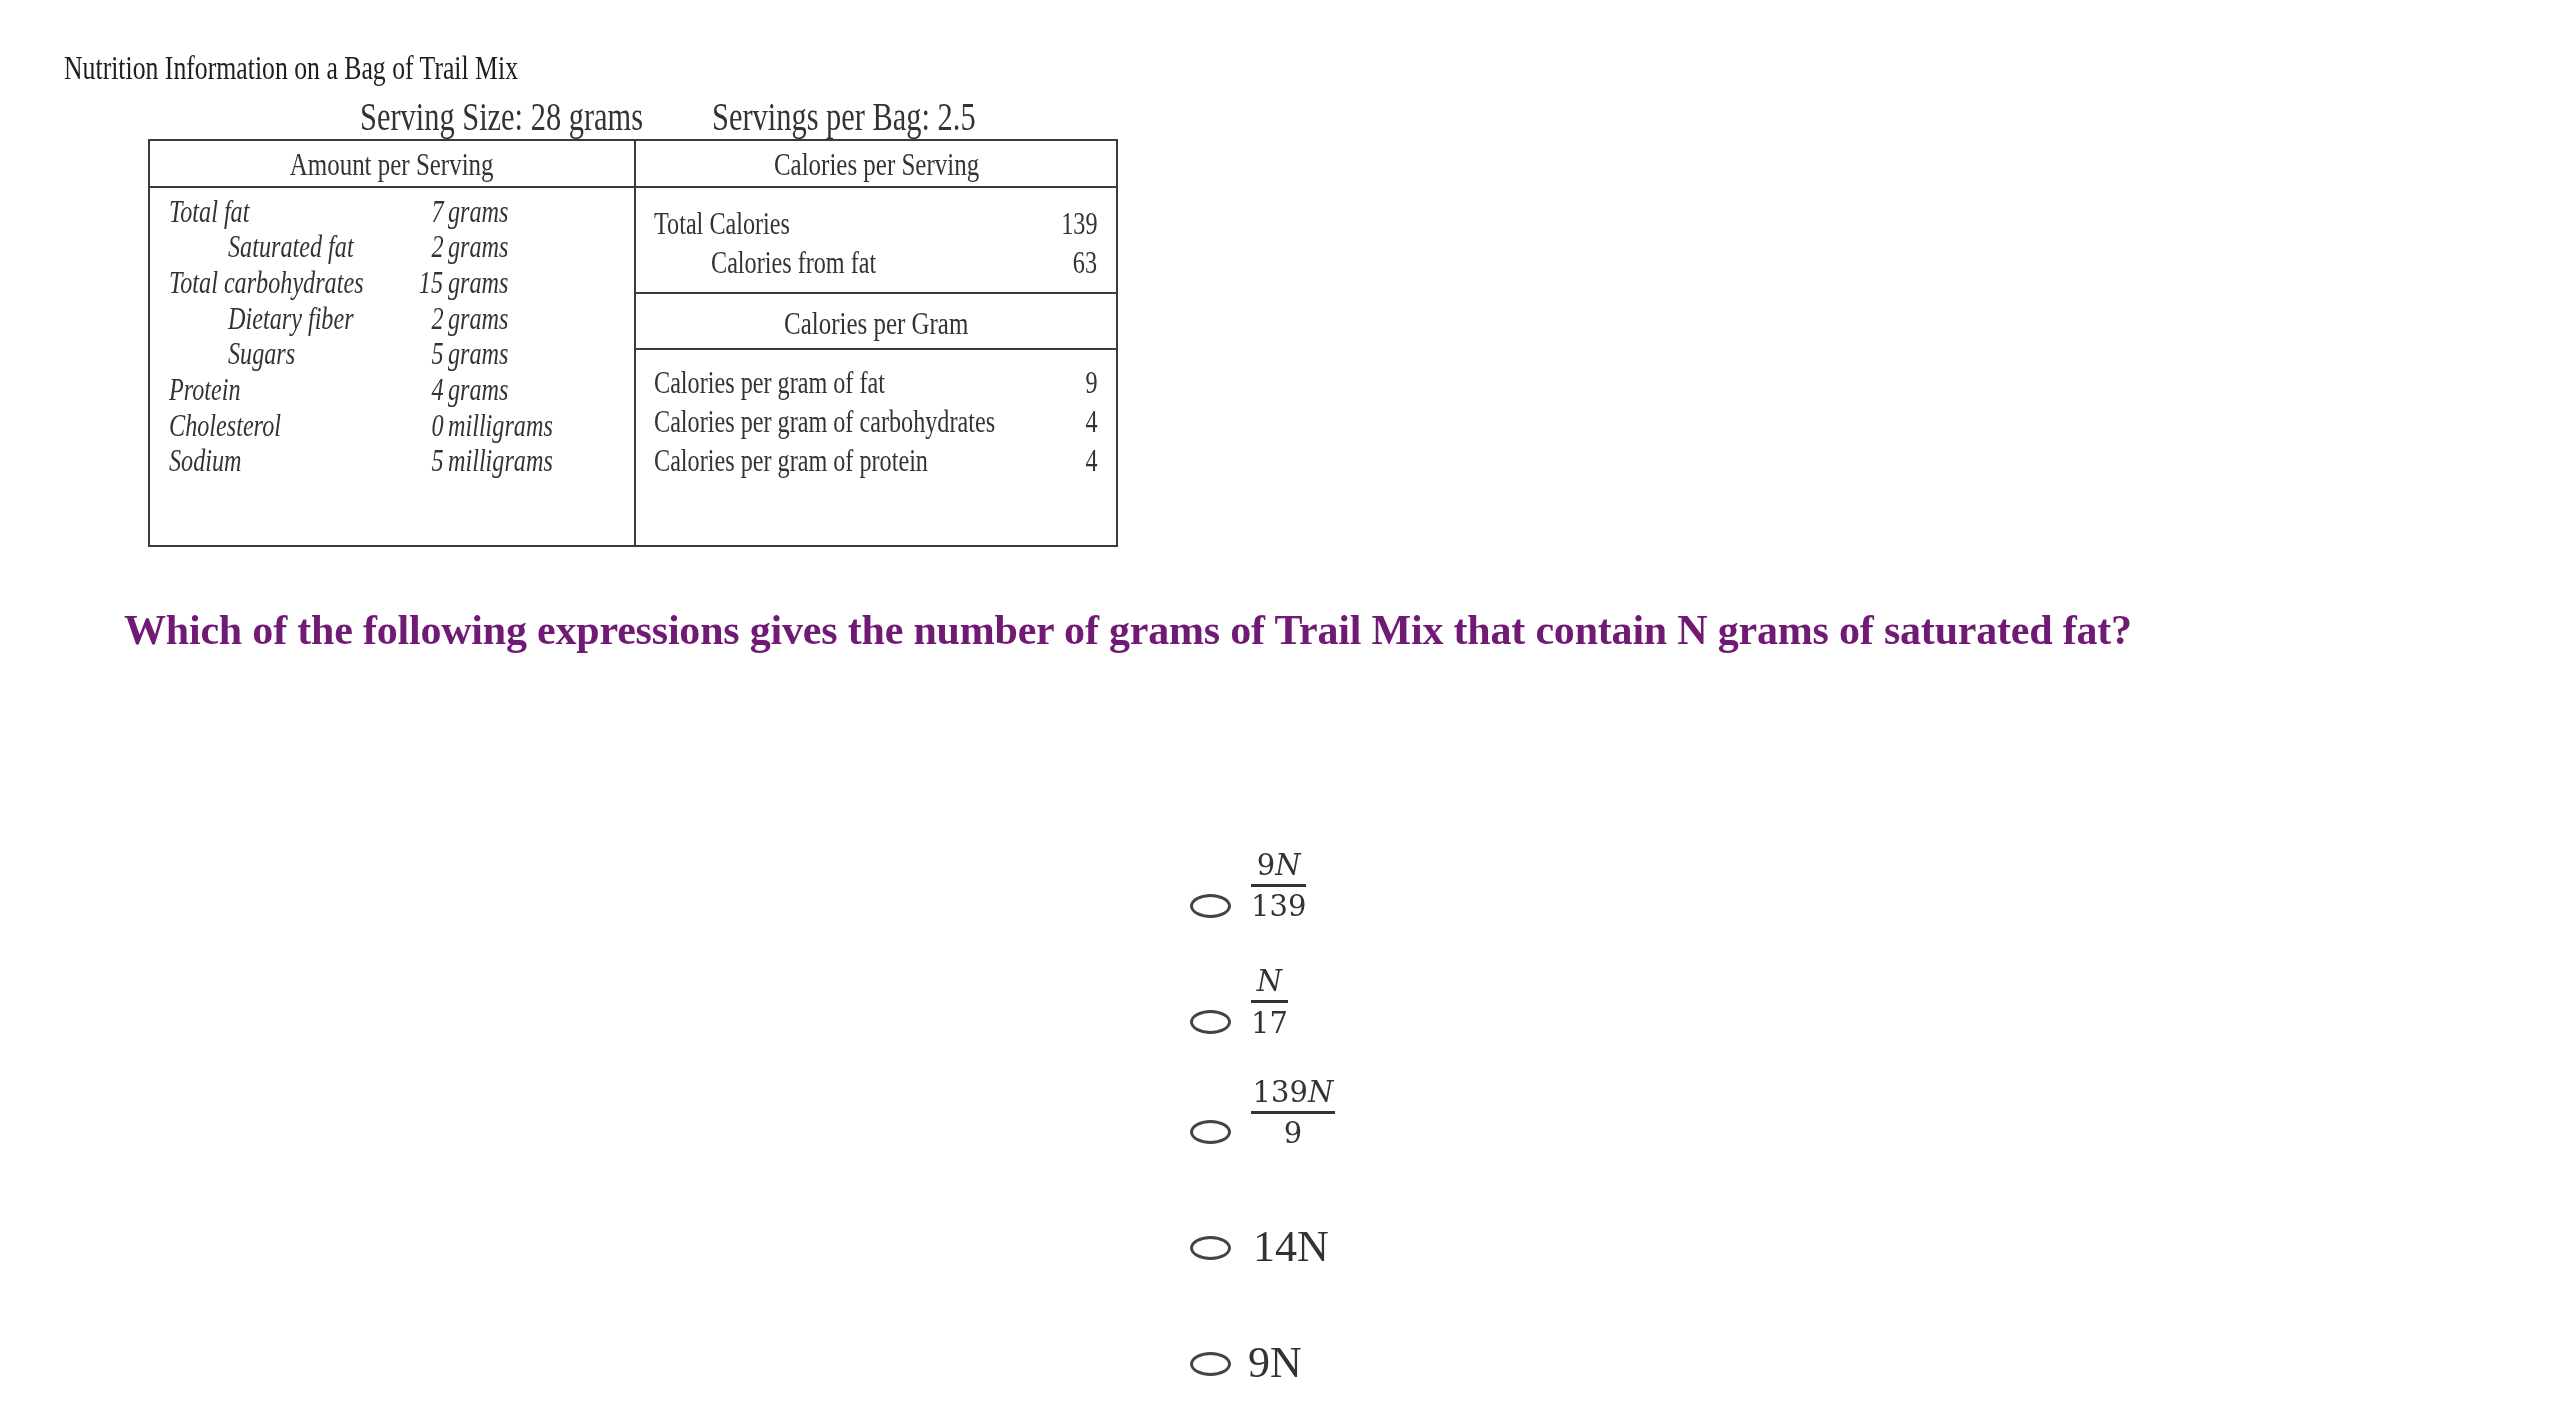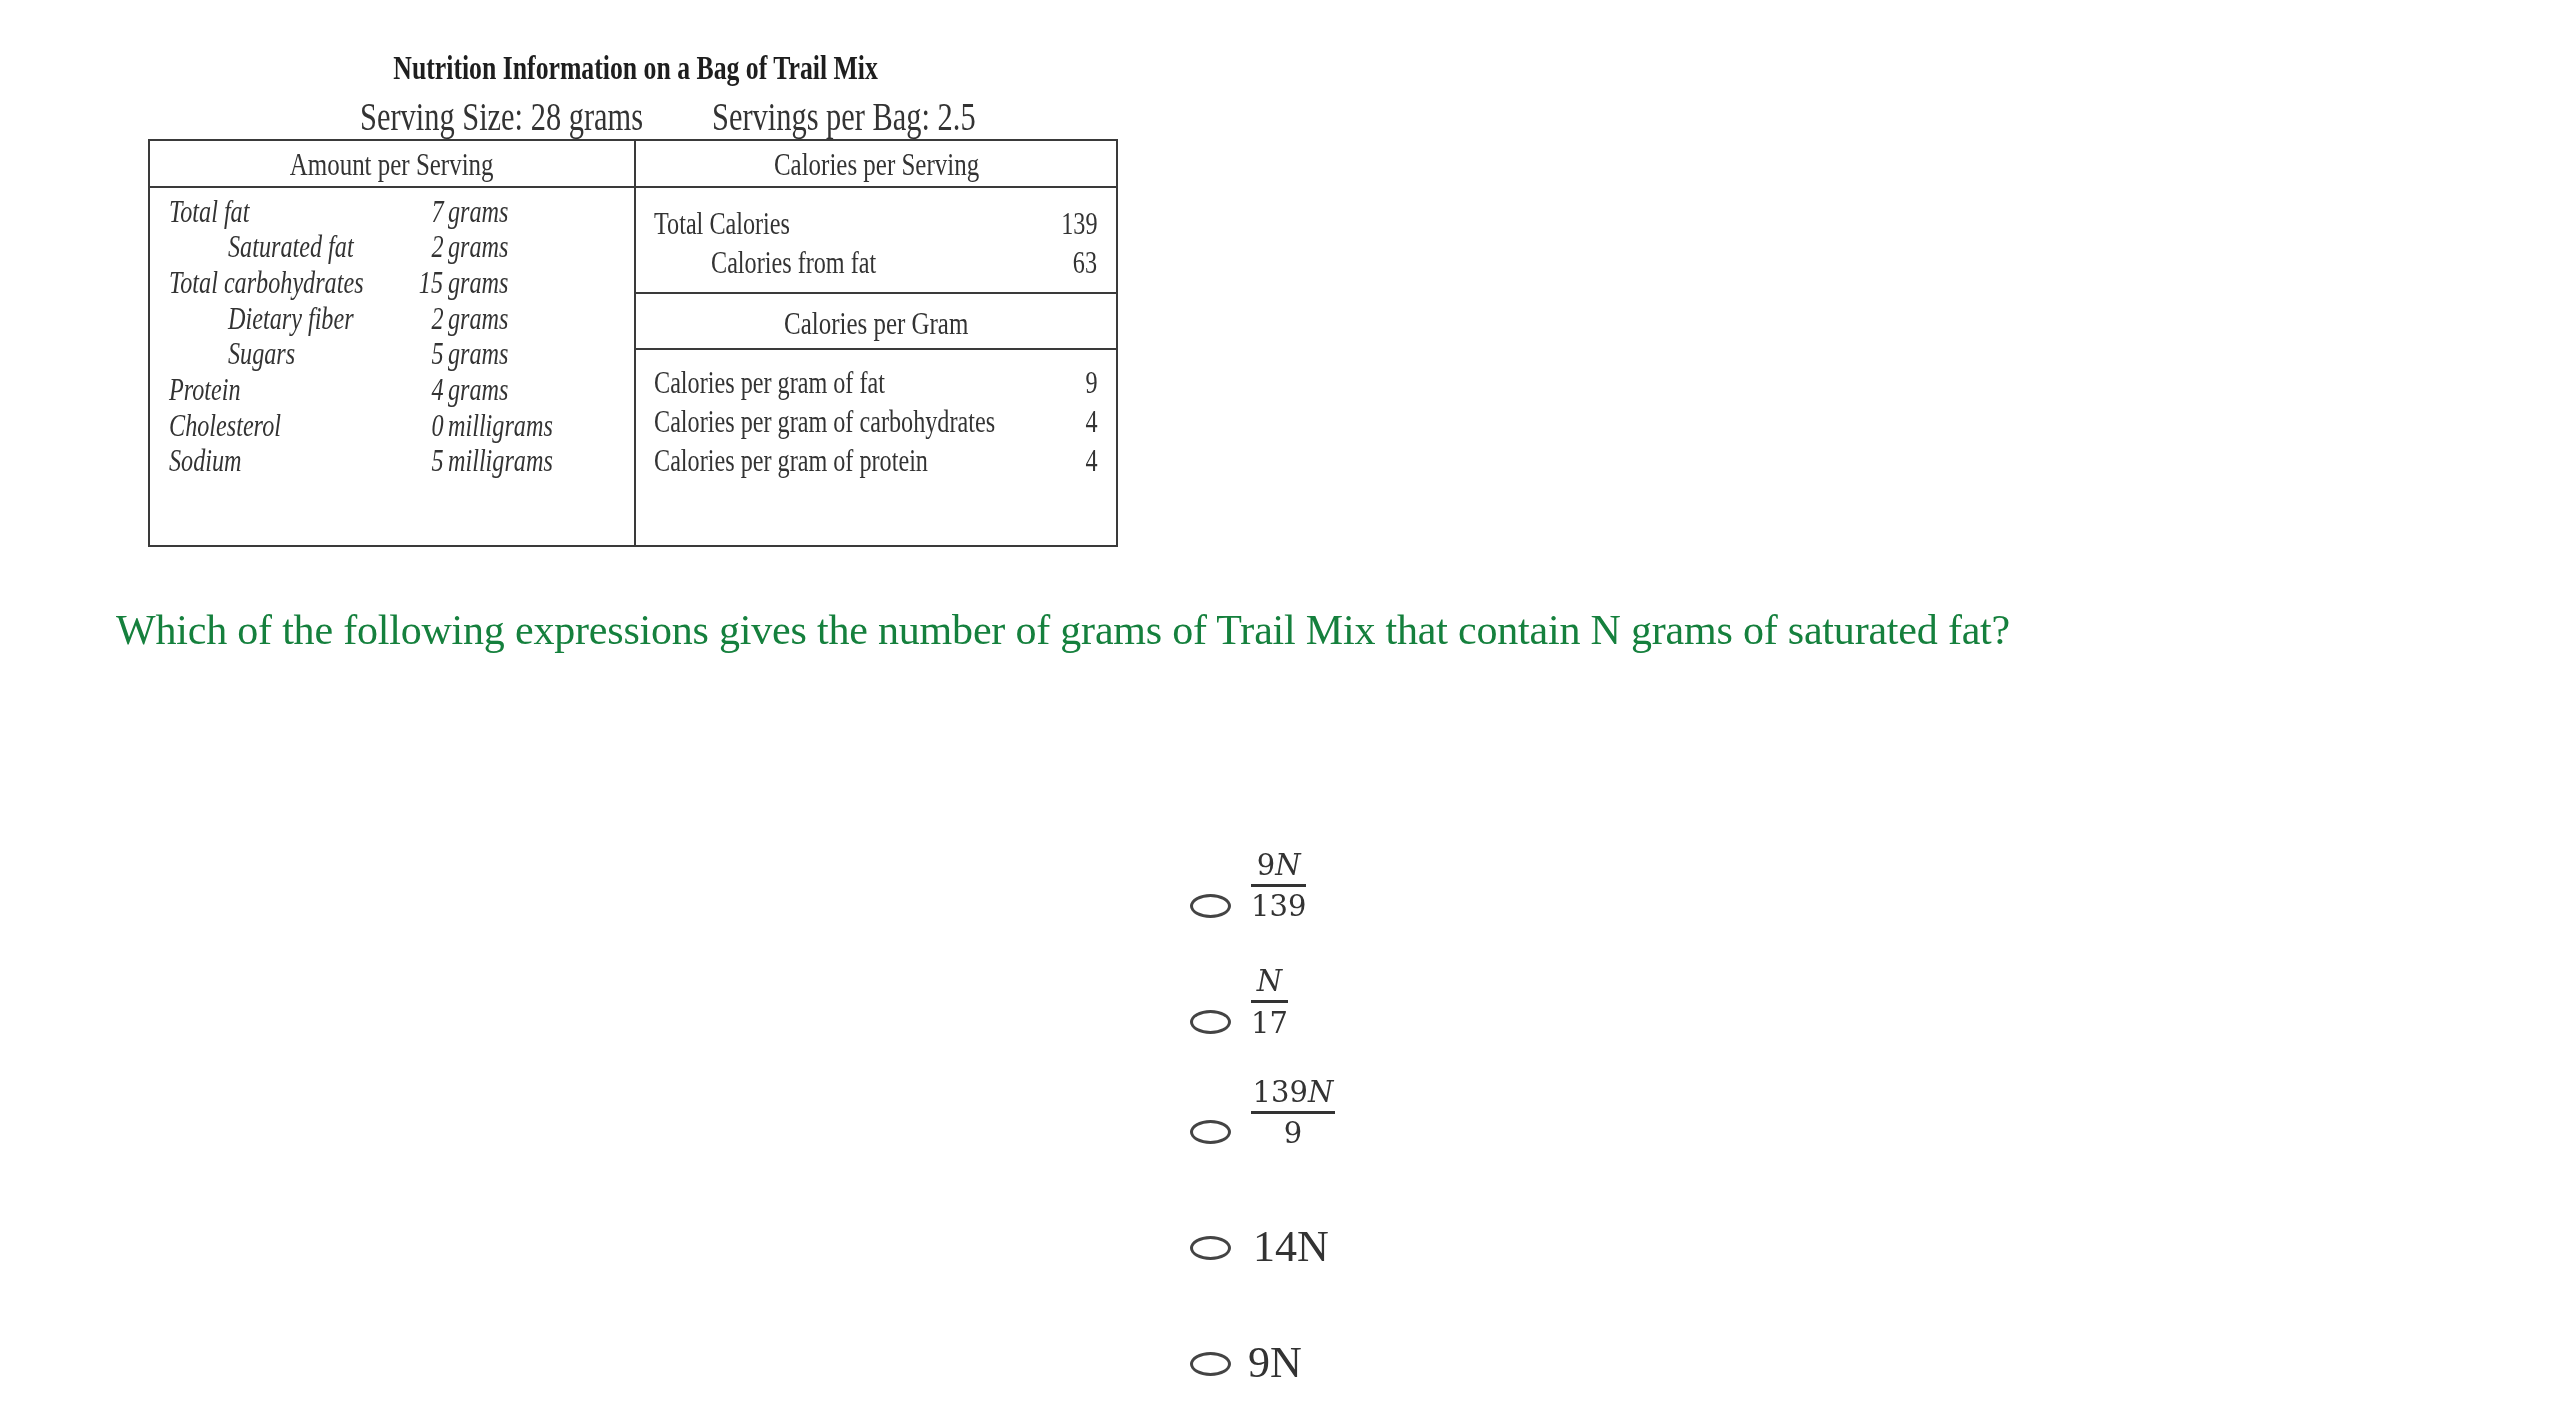--- a/index.html
+++ b/index.html
@@ -3,21 +3,21 @@
 <meta charset="utf-8">
 <style>
   html, body { margin: 0; padding: 0; background: #ffffff; }
   body { width: 2576px; height: 1426px; position: relative; overflow: hidden; font-family: "Liberation Serif", serif; color: #2b2b2b; }
 
   .figure { position: absolute; left: 0; top: 0; width: 1134px; height: 502px; }
   .cond { display: inline-block; transform: scaleX(0.78); transform-origin: left center; white-space: nowrap; }
   .cond-c { display: inline-block; transform: scaleX(0.78); transform-origin: center center; white-space: nowrap; }
   .cond-r { display: inline-block; transform: scaleX(0.78); transform-origin: right center; white-space: nowrap; }
 
-  .fig-title { position: absolute; top: 50px; left: 0; width: 1272px; text-align: center; font-size: 33px; font-weight: bold; color: #1e1e1e; }
+  .fig-title { position: absolute; top: 50px; left: 0; width: 1272px; font-size: 33px; font-weight: normal; color: #1e1e1e; }
   .fig-sub { position: absolute; top: 94px; font-size: 39px; color: #333; }
   .fig-sub.serving-size { left: 360px; }
   .fig-sub.servings-bag { left: 675px; margin-left: 37px; }
 
   .ntable { position: absolute; left: 148px; top: 139px; width: 970px; height: 408px; border: 2.4px solid #3a3a3a; box-sizing: border-box; }
   .vdiv { position: absolute; left: 484px; top: 0; bottom: 0; width: 2.4px; background: #3a3a3a; }
   .hline { position: absolute; height: 2.4px; background: #3a3a3a; }
   .hl-head { left: 0; right: 0; top: 45px; }
   .hl-r1 { left: 485px; right: 0; top: 151px; }
   .hl-r2 { left: 485px; right: 0; top: 207px; }
@@ -31,21 +31,21 @@
   .lrow .lab { position: absolute; left: 0; top: 0; font-size: 31px; line-height: 36px; color: #333; }
   .lrow.sub .lab { left: 59px; }
   .lrow .num { position: absolute; right: 180px; top: 0; font-size: 31px; line-height: 36px; color: #333; text-align: right; }
   .lrow .unit { position: absolute; left: 279px; top: 0; font-size: 31px; line-height: 36px; color: #333; }
 
   .rrow { position: absolute; left: 504px; width: 443px; height: 39px; }
   .rrow .lab { position: absolute; left: 0; top: 0; font-size: 31px; line-height: 39px; color: #333; }
   .rrow.sub .lab { left: 57px; }
   .rrow .val { position: absolute; right: 0; top: 0; font-size: 31px; line-height: 39px; color: #333; text-align: right; }
 
-  .question { position: absolute; left: 116px; top: 606px; font-size: 42px; color: #15803d; white-space: nowrap; letter-spacing: -0.2px; }
+  .question { position: absolute; left: 124px; top: 606px; font-size: 42px; color: #701a75; white-space: nowrap; letter-spacing: -0.2px; font-weight: bold; }
 
   .choices { position: absolute; left: 1188px; top: 842px; width: 324px; }
   .choice { position: absolute; left: 0; width: 324px; height: 105px; cursor: pointer; }
   .radio { position: absolute; left: 1.6px; width: 41px; height: 24px; border: 3.2px solid #444; border-radius: 50%; box-sizing: border-box; background: #fff; }
   .frac { position: absolute; left: 63px; display: inline-flex; flex-direction: column; align-items: center; font-family: "DejaVu Serif", serif; color: #333; font-size: 29px; line-height: 32px; }
   .frac .numr { padding: 0 1.6px 3.2px 1.6px; }
   .frac .bar { align-self: stretch; height: 3.2px; background: #333; }
   .frac .den { padding-top: 3.2px; }
   .frac i { font-style: italic; }
   .plain { position: absolute; left: 65px; font-family: Liberation Serif, serif; font-size: 44px; color: #333; line-height: 49px; }

